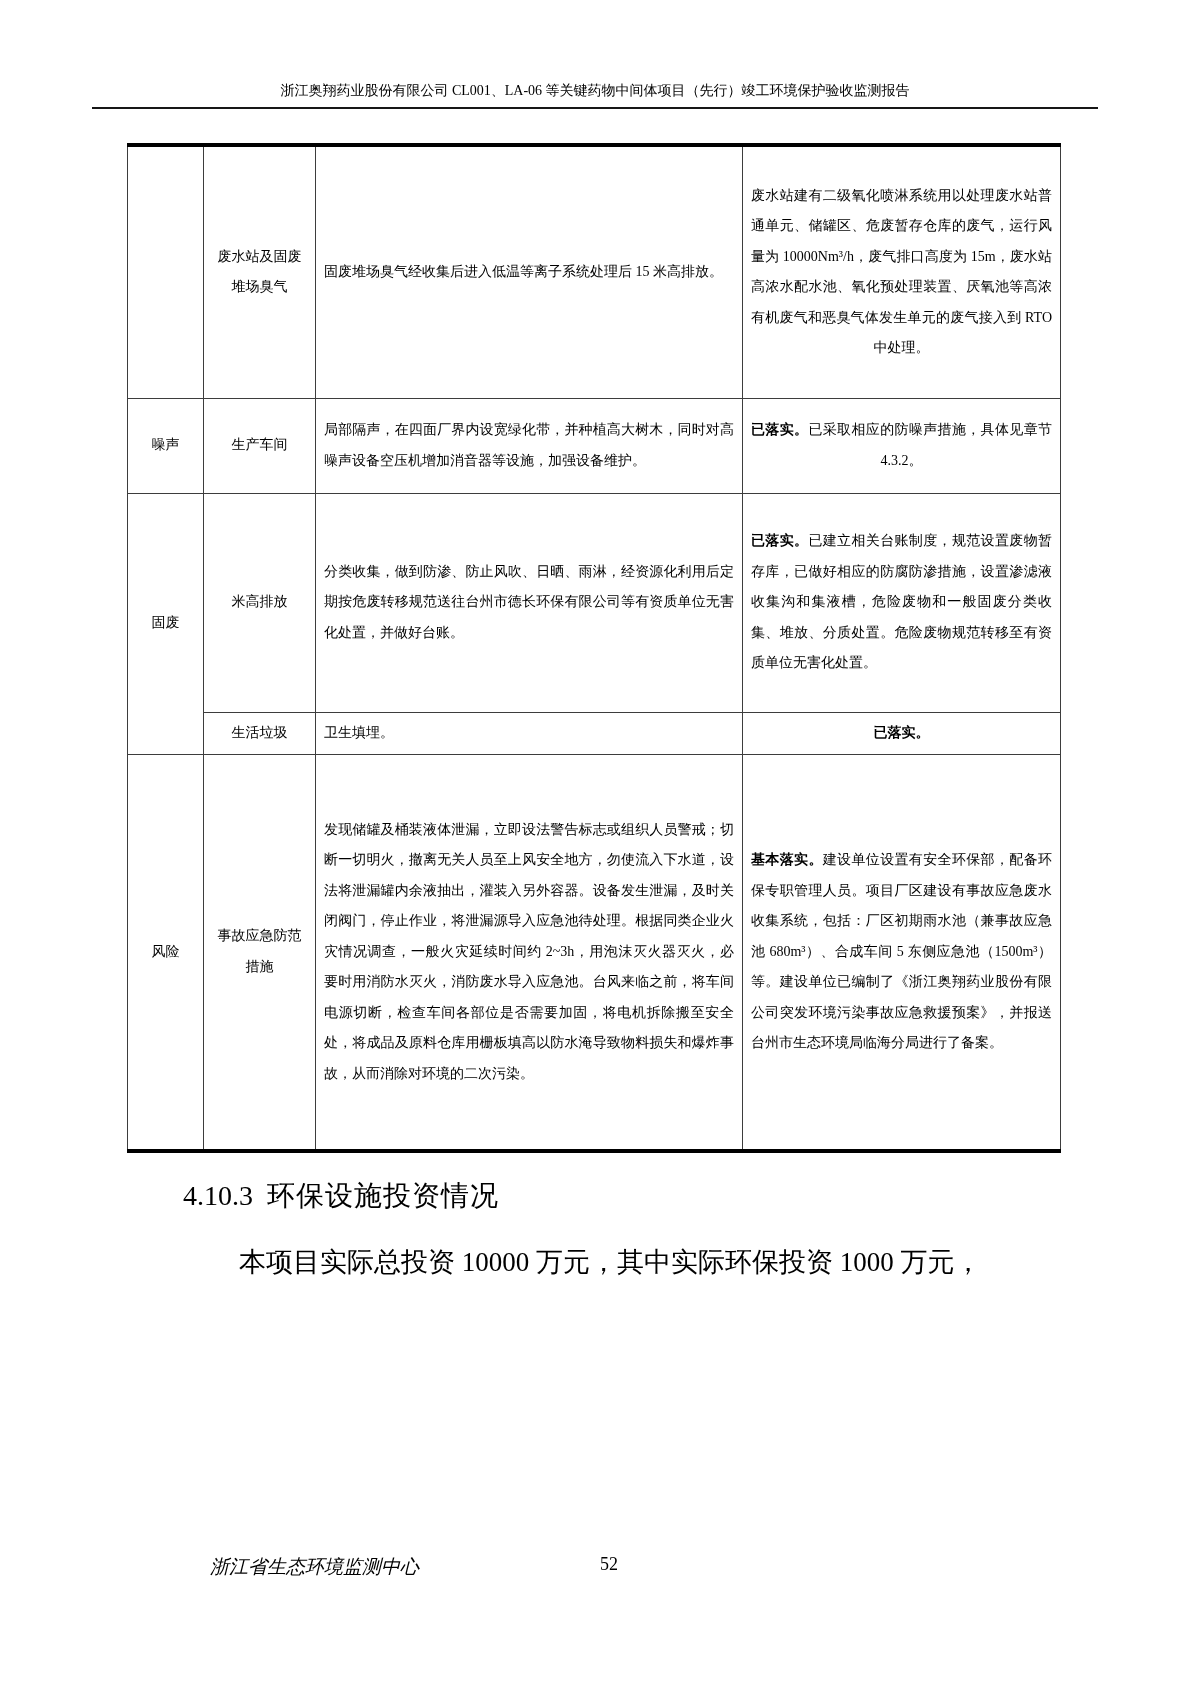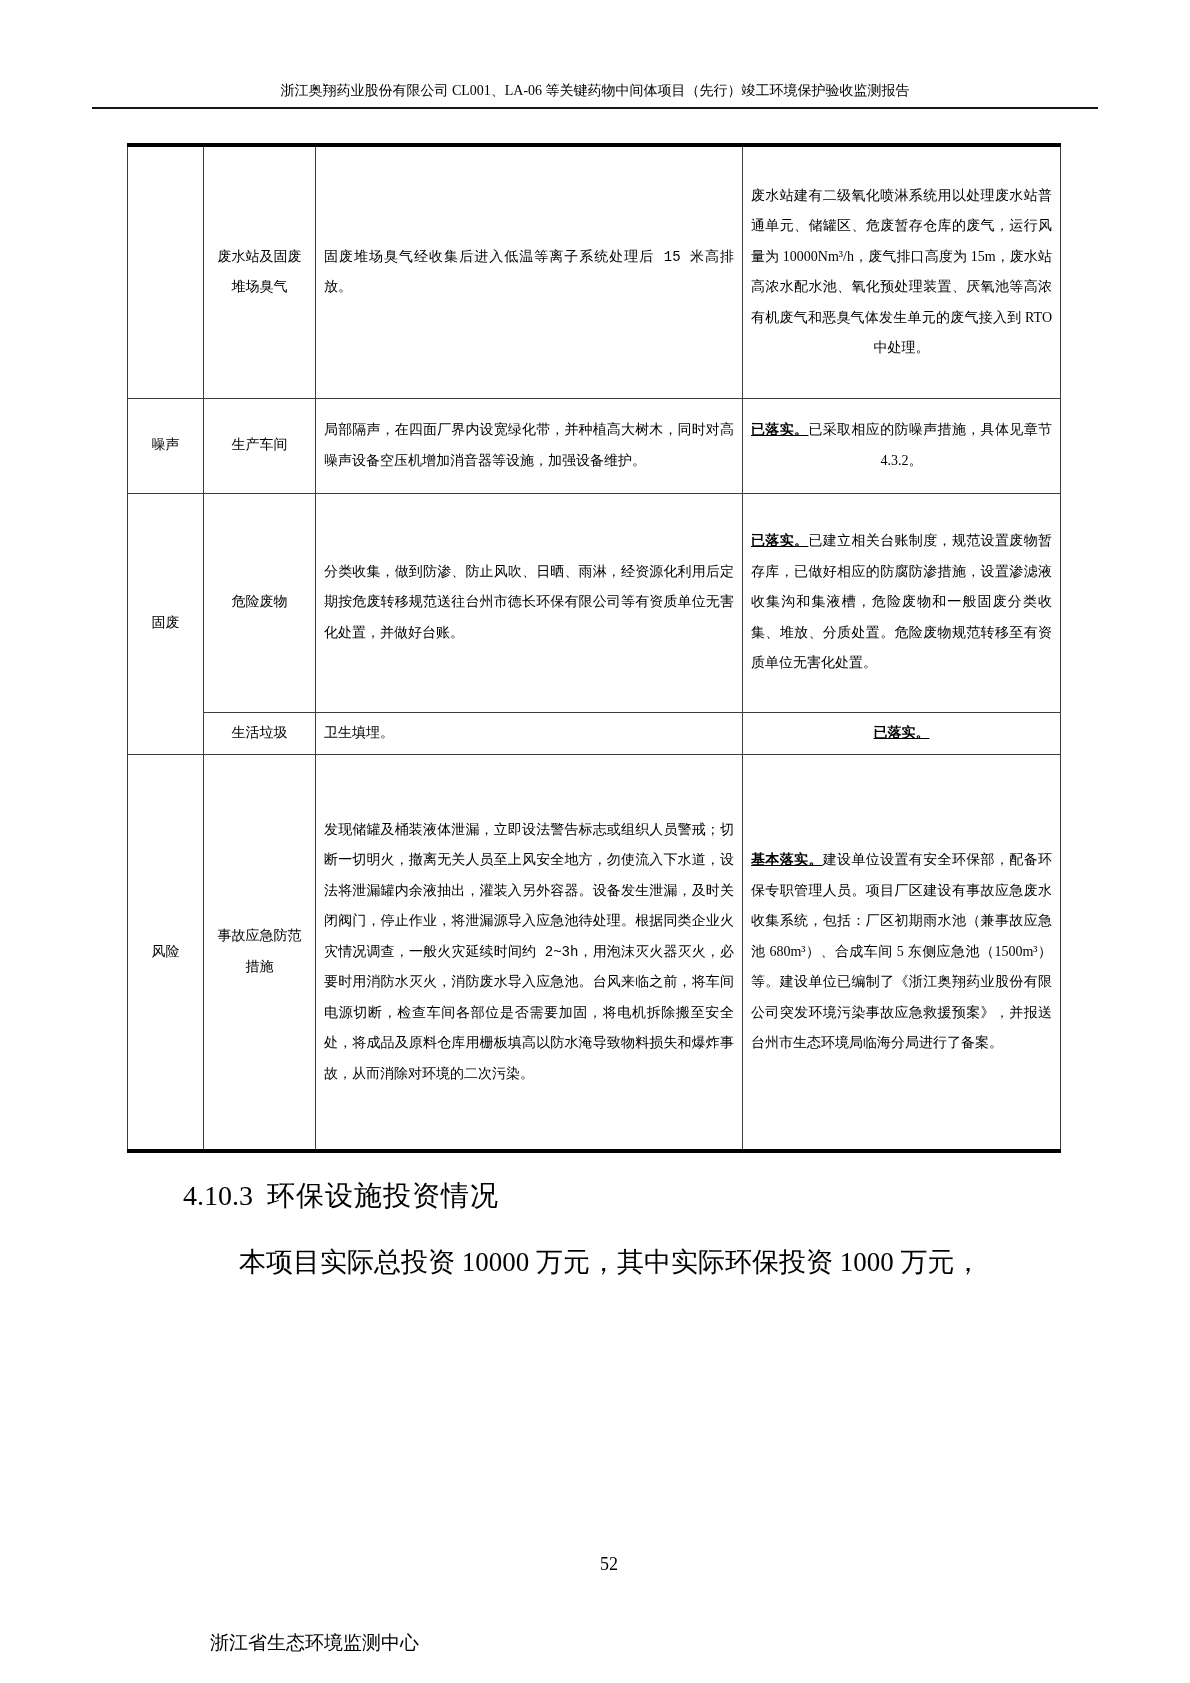--- a/index.html
+++ b/index.html
@@ -25,39 +25,39 @@
     font-size:14px;line-height:30.5px;
     padding:1px 8px;vertical-align:middle;
     overflow:hidden;
   }
   td.noL{border-left:0;}
   td.noR{border-right:0;}
   tr.r1{height:253px;} tr.r2{height:95px;} tr.r3{height:219px;}
   tr.r4{height:42px;}  tr.r5{height:397px;}
   td.c-group{text-align:center;padding:1px 4px;}
   td.c-item{text-align:center;padding:1px 6px;font-family:Liberation Serif, serif;}
-  td.c-measure{text-align:justify;font-family:Liberation Mono, monospace;}
+  td.c-measure{text-align:justify;}
   td.c-status{text-align:justify;padding:1px 6px;}
   td.lastCenter{text-align-last:center;}
   td.allCenter{text-align:center;}
-  .lead{font-weight:bold;text-decoration:underline;}
+  .lead{font-weight:bold;}
   
   .sec-heading{
     position:absolute;top:1178px;left:183px;
     font-size:28px;font-weight:normal;line-height:36px;
     letter-spacing:1px;
   }
   .sec-heading .num{margin-right:14px;letter-spacing:0;}
   .sec-para{
     position:absolute;top:1227px;left:183px;width:858px;
     font-size:27px;line-height:70px;text-align:justify;
   }
   .sec-para .line1{text-indent:56px;}
   
-  .footer-org{position:absolute;top:1630px;left:210px;font-size:19px;}
+  .footer-org{position:absolute;top:1554px;left:210px;font-size:19px;font-style:italic;}
   .footer-page{position:absolute;top:1554px;left:600px;font-size:18px;}
 </style>
 </head>
 <body>
 
 <div class="doc-header">浙江奥翔药业股份有限公司 CL001、LA-06 等关键药物中间体项目（先行）竣工环境保护验收监测报告</div>
 
 <table class="tbl">
   <colgroup>
     <col style="width:76px">
@@ -73,21 +73,21 @@
       <td class="c-status lastCenter noR"><span class="lead"></span><span>废水站建有二级氧化喷淋系统用以处理废水站普通单元、储罐区、危废暂存仓库的废气，运行风量为 10000Nm³/h，废气排口高度为 15m，废水站高浓水配水池、氧化预处理装置、厌氧池等高浓有机废气和恶臭气体发生单元的废气接入到 RTO 中处理。</span></td>
     </tr>
     <tr class="r2">
       <td class="c-group noL">噪声</td>
       <td class="c-item">生产车间</td>
       <td class="c-measure">局部隔声，在四面厂界内设宽绿化带，并种植高大树木，同时对高噪声设备空压机增加消音器等设施，加强设备维护。</td>
       <td class="c-status lastCenter noR"><span class="lead">已落实。</span><span>已采取相应的防噪声措施，具体见章节 4.3.2。</span></td>
     </tr>
     <tr class="r3">
       <td class="c-group noL" rowspan="2">固废</td>
-      <td class="c-item">危险废物</td>
+      <td class="c-item">米高排放</td>
       <td class="c-measure">分类收集，做到防渗、防止风吹、日晒、雨淋，经资源化利用后定期按危废转移规范送往台州市德长环保有限公司等有资质单位无害化处置，并做好台账。</td>
       <td class="c-status noR"><span class="lead">已落实。</span><span>已建立相关台账制度，规范设置废物暂存库，已做好相应的防腐防渗措施，设置渗滤液收集沟和集液槽，危险废物和一般固废分类收集、堆放、分质处置。危险废物规范转移至有资质单位无害化处置。</span></td>
     </tr>
     <tr class="r4">
       <td class="c-item">生活垃圾</td>
       <td class="c-measure">卫生填埋。</td>
       <td class="c-status allCenter noR"><span class="lead">已落实。</span><span></span></td>
     </tr>
     <tr class="r5">
       <td class="c-group noL">风险</td>

